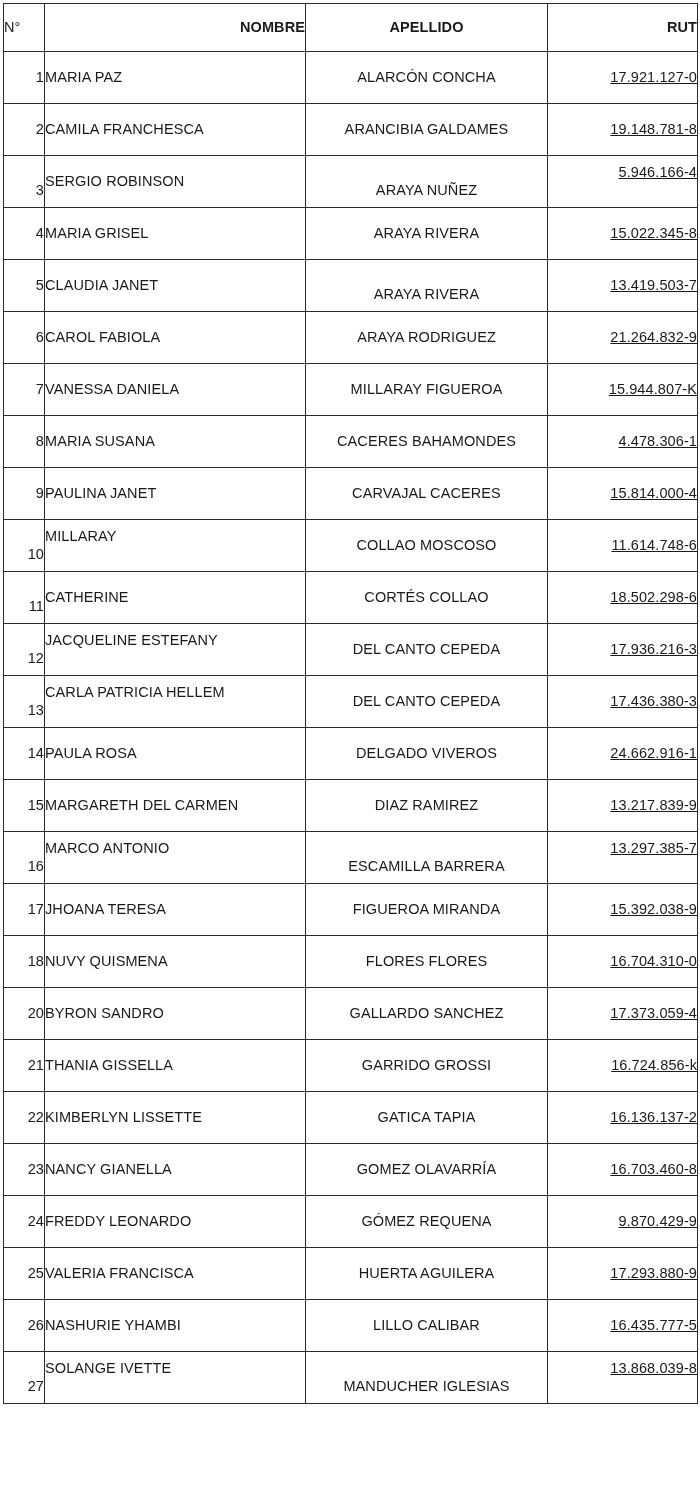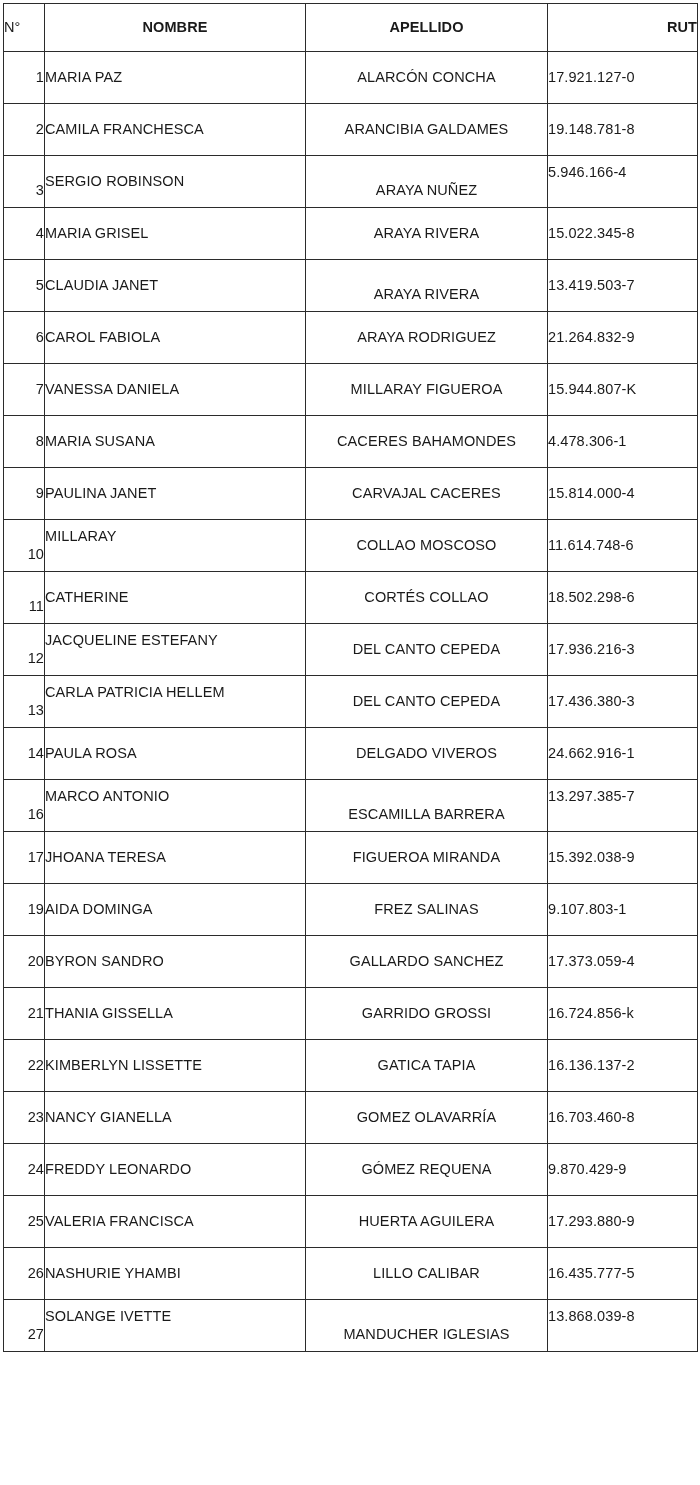--- a/index.html
+++ b/index.html
@@ -44,21 +44,21 @@
     height: 47px;
     font-weight: bold;
     font-size: 15px;
   }
   th.h-num {
     text-align: left;
     padding-left: 9px;
     font-weight: normal;
   }
   th.h-nom {
-    text-align: center;
+    text-align: right;
     padding-left: 9px;
     margin-left: 42px;
   }
   th.h-ape {
     text-align: center;
     padding-left: 9px;
   }
   th.h-rut {
     text-align: right;
   }
@@ -72,21 +72,22 @@
   }
   td.nom {
     text-align: left;
     padding-left: 9px;
   }
   td.ape {
     text-align: center;
     padding-left: 9px;
   }
   td.rut {
-    text-align: left;
+    text-align: right;
+    text-decoration: underline;
   }
   
   .off-up   { position: relative; top: -9px; }
   .off-down { position: relative; top: 9px; }
   .cellwrap { display: block; }
 </style>
 </head>
 <body>
 
 <div class="page">
@@ -297,20 +298,34 @@
           </td>
           <td class="ape">
             <span class="cellwrap">DELGADO VIVEROS</span>
           </td>
           <td class="rut">
             <span class="cellwrap">24.662.916-1</span>
           </td>
         </tr>
         <tr>
           <td class="num">
+            <span class="cellwrap">15</span>
+          </td>
+          <td class="nom">
+            <span class="cellwrap">MARGARETH DEL CARMEN</span>
+          </td>
+          <td class="ape">
+            <span class="cellwrap">DIAZ RAMIREZ</span>
+          </td>
+          <td class="rut">
+            <span class="cellwrap">13.217.839-9</span>
+          </td>
+        </tr>
+        <tr>
+          <td class="num">
             <span class="cellwrap off-down">16</span>
           </td>
           <td class="nom">
             <span class="cellwrap off-up">MARCO ANTONIO</span>
           </td>
           <td class="ape">
             <span class="cellwrap off-down">ESCAMILLA BARRERA</span>
           </td>
           <td class="rut">
             <span class="cellwrap off-up">13.297.385-7</span>
@@ -325,30 +340,30 @@
           </td>
           <td class="ape">
             <span class="cellwrap">FIGUEROA  MIRANDA</span>
           </td>
           <td class="rut">
             <span class="cellwrap">15.392.038-9</span>
           </td>
         </tr>
         <tr>
           <td class="num">
-            <span class="cellwrap">19</span>
-          </td>
-          <td class="nom">
-            <span class="cellwrap">AIDA DOMINGA</span>
-          </td>
-          <td class="ape">
-            <span class="cellwrap">FREZ SALINAS</span>
-          </td>
-          <td class="rut">
-            <span class="cellwrap">9.107.803-1</span>
+            <span class="cellwrap">18</span>
+          </td>
+          <td class="nom">
+            <span class="cellwrap">NUVY QUISMENA</span>
+          </td>
+          <td class="ape">
+            <span class="cellwrap">FLORES FLORES</span>
+          </td>
+          <td class="rut">
+            <span class="cellwrap">16.704.310-0</span>
           </td>
         </tr>
         <tr>
           <td class="num">
             <span class="cellwrap">20</span>
           </td>
           <td class="nom">
             <span class="cellwrap">BYRON SANDRO</span>
           </td>
           <td class="ape">

